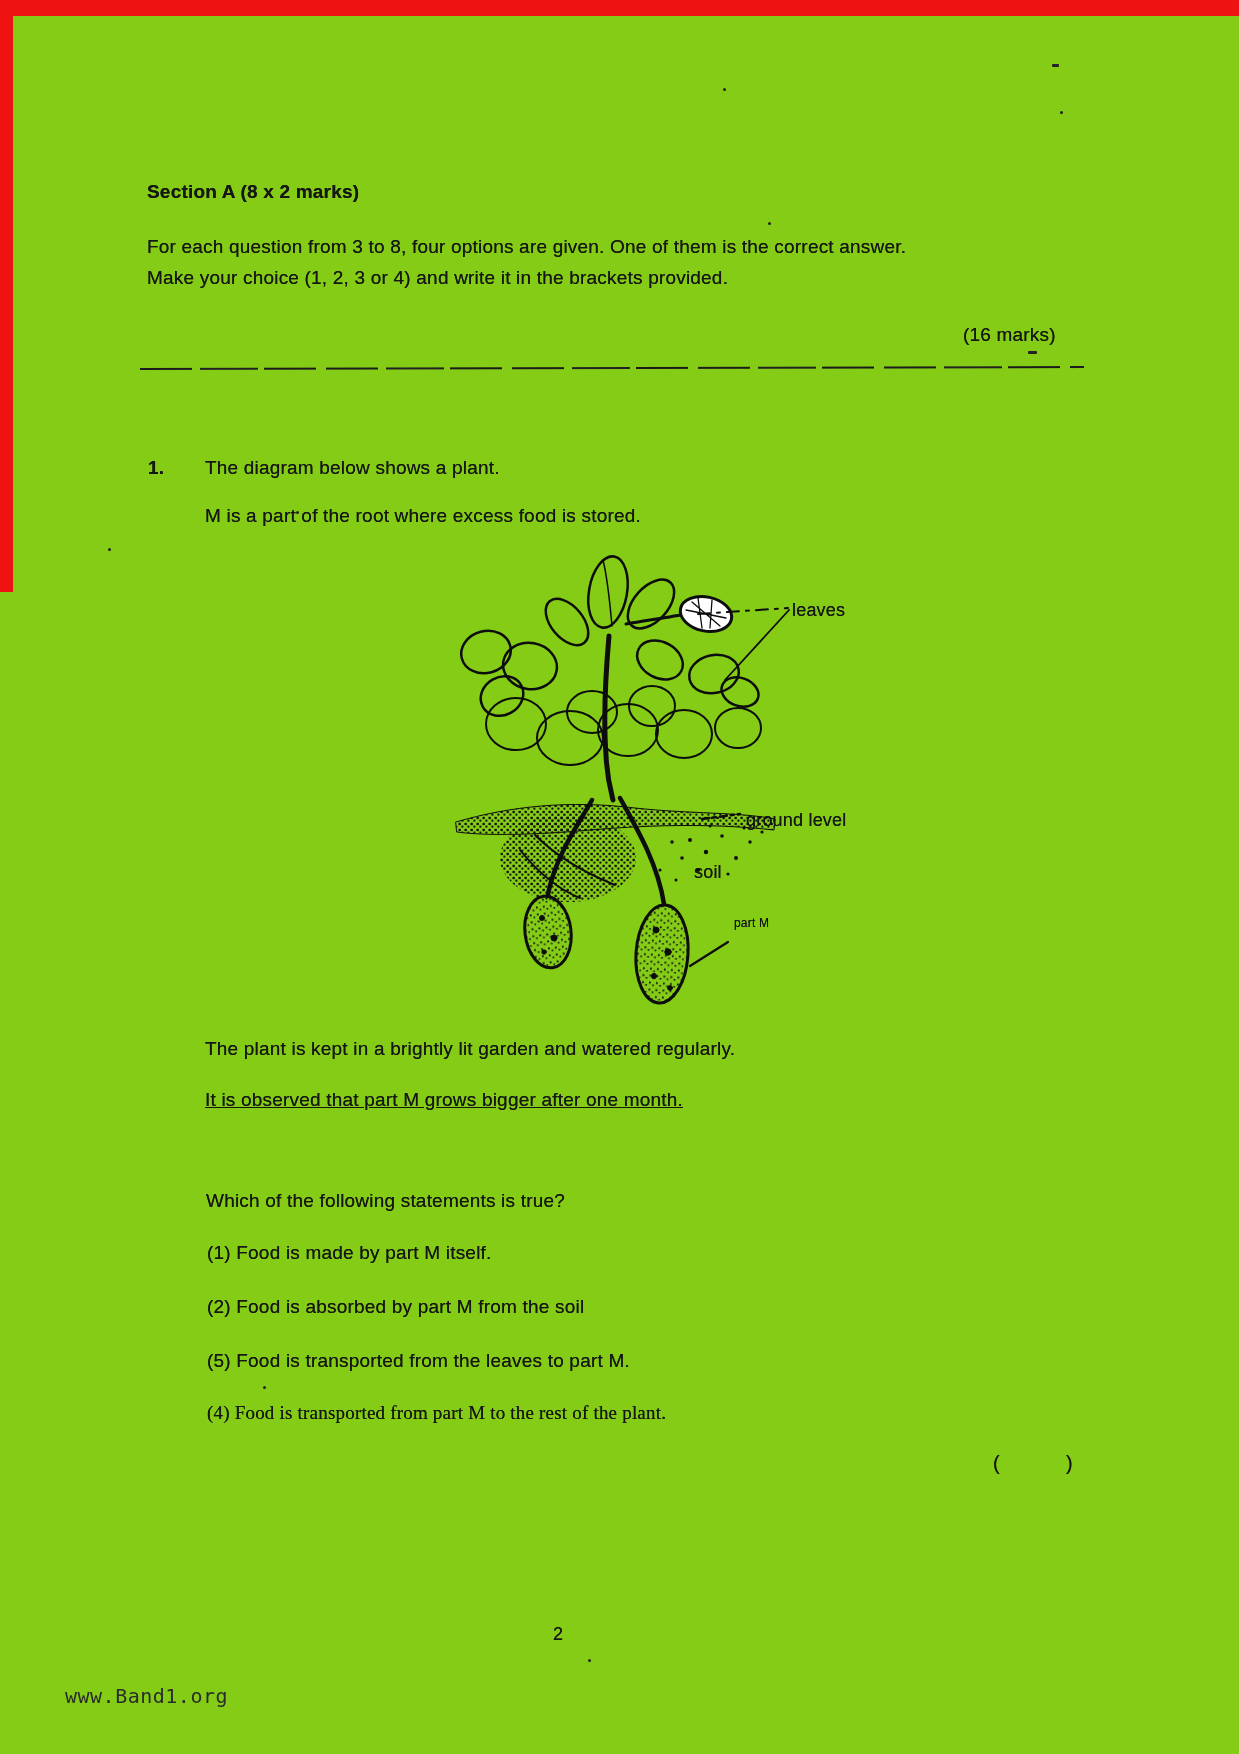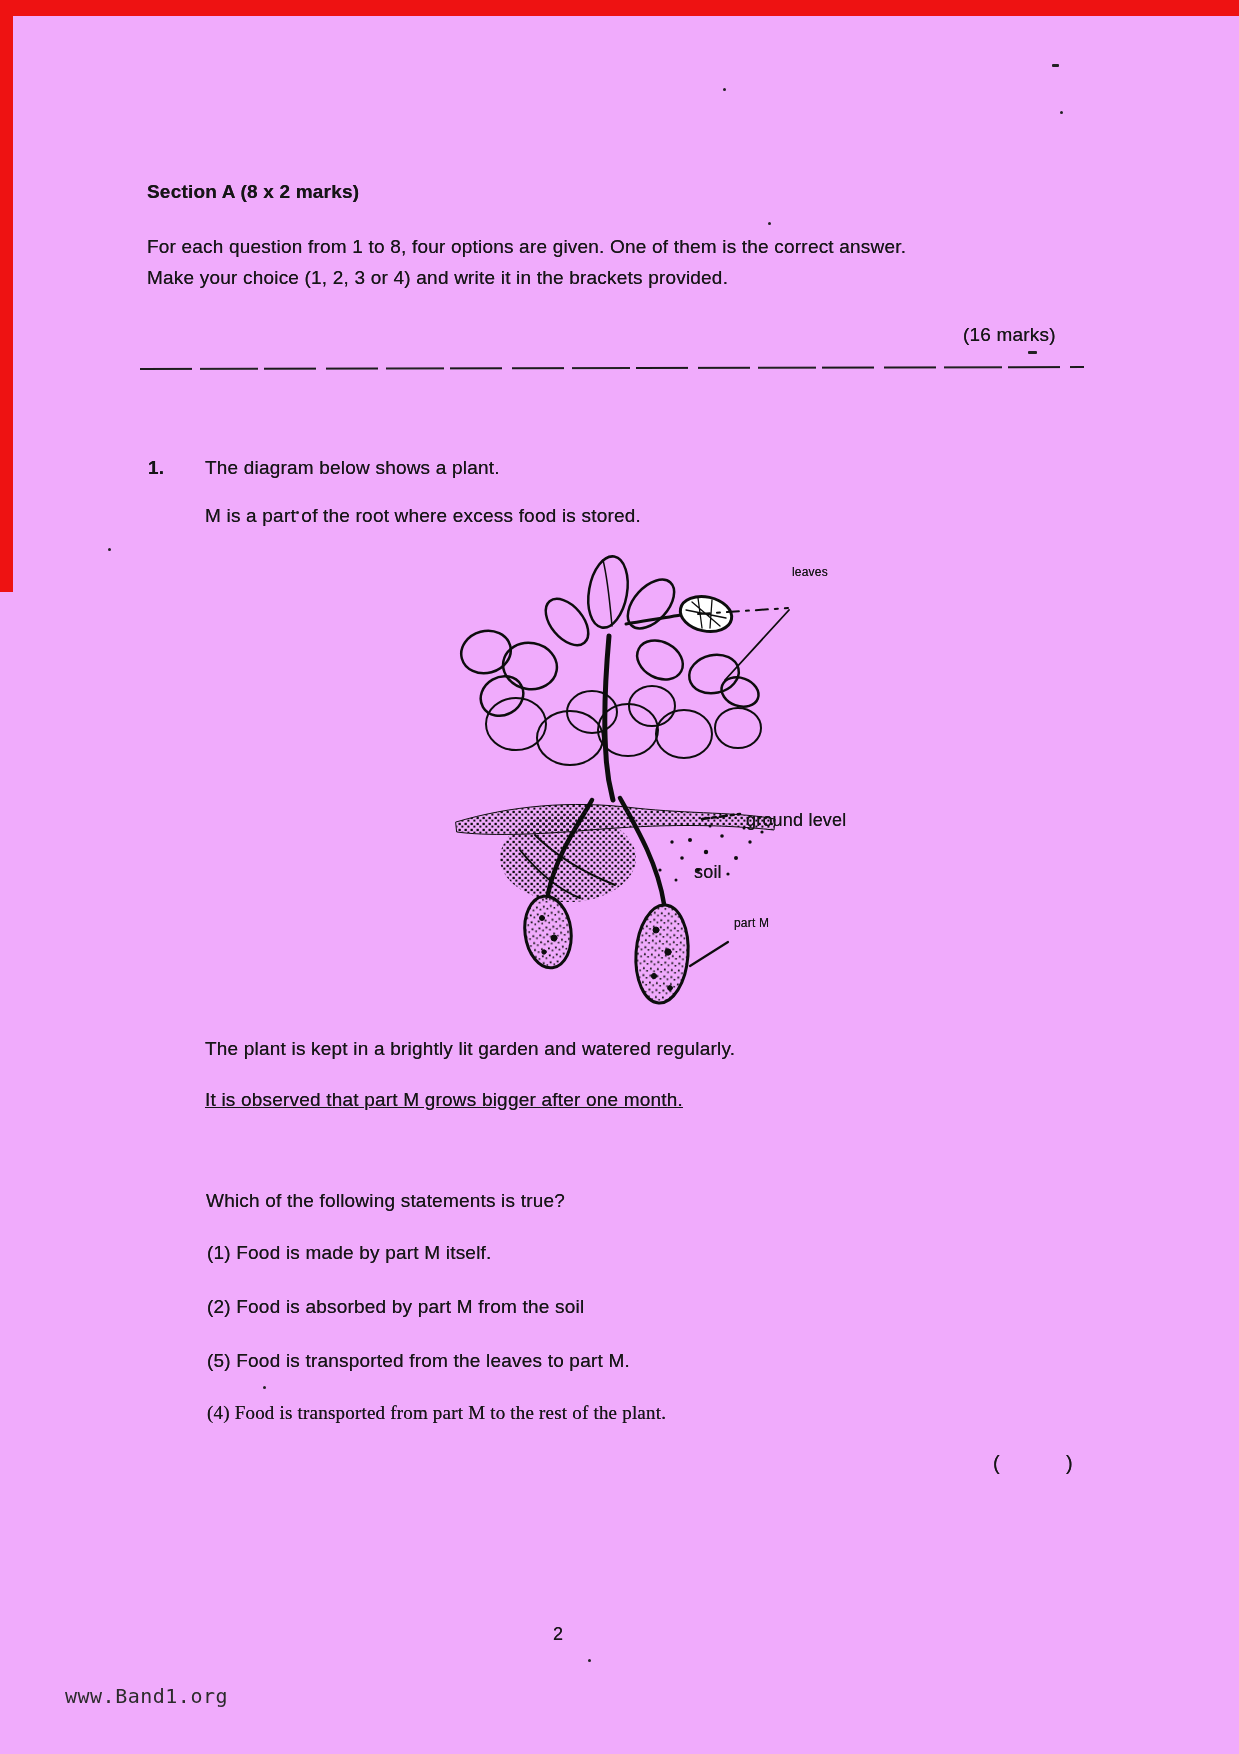--- a/index.html
+++ b/index.html
@@ -7,21 +7,21 @@
     --ink:#161616;
   }
   html,body{margin:0;padding:0;}
   body{
     width:1239px;height:1754px;
     background:#ffffff;
     font-family:"Liberation Sans", sans-serif;
     color:var(--ink);
     overflow:hidden;
   }
-  .page{position:relative;width:1239px;height:1754px;background:#f0abfc;}
+  .page{position:relative;width:1239px;height:1754px;background:#84cc16;}
   .t{
     position:absolute;
     white-space:nowrap;
     font-size:19px;
     color:var(--ink);
     text-shadow:0 0 0.6px rgba(0,0,0,0.75);
     letter-spacing:0.2px;
   }
   .bold{font-weight:bold;}
   .edge-top{position:absolute;left:0;top:0;width:1239px;height:16px;background:var(--edge-red);}
@@ -50,21 +50,21 @@
 </style>
 </head>
 <body>
 
 <div class="page">
 
   <div class="edge-top"></div>
   <div class="edge-left"></div>
 
   <span class="t bold" style="left:147px;top:181px;">Section A (8 x 2 marks)</span>
-  <span class="t" style="left:147px;top:236px;">For each question from 1 to 8, four options are given. One of them is the correct answer.</span>
+  <span class="t" style="left:147px;top:236px;">For each question from 3 to 8, four options are given. One of them is the correct answer.</span>
   <span class="t" style="left:147px;top:267px;">Make your choice (1, 2, 3 or 4) and write it in the brackets provided.</span>
   <span class="t" style="left:963px;top:324px;">(16 marks)</span>
 
   <div class="rule"></div>
 
   <span class="t bold" style="left:148px;top:457px;font-weight:600;">1.</span>
   <span class="t" style="left:205px;top:457px;">The diagram below shows a plant.</span>
   <span class="t" style="left:205px;top:505px;">M is a part of the root where excess food is stored.</span>
 
   <svg style="position:absolute;left:440px;top:540px;" width="560" height="470" viewBox="0 0 560 470">
@@ -156,21 +156,21 @@
     <g class="ln">
       <ellipse cx="222" cy="414" rx="26" ry="49" transform="rotate(4 222 414)" fill="url(#sp)" stroke-width="3"></ellipse>
       <circle cx="216" cy="390" r="3" fill="#0d0d0d"></circle>
       <circle cx="228" cy="412" r="3.2" fill="#0d0d0d"></circle>
       <circle cx="214" cy="436" r="2.6" fill="#0d0d0d"></circle>
       <circle cx="230" cy="448" r="2.4" fill="#0d0d0d"></circle>
     </g>
     <path class="ln" d="M288,402 L250,426" stroke-width="2.2"></path>
   </svg>
 
-  <span class="t" style="left:792px;top:565px;font-size:12px;">leaves</span>
+  <span class="t" style="left:792px;top:600px;font-size:18px;">leaves</span>
   <span class="t" style="left:746px;top:810px;font-size:18px;">ground level</span>
   <span class="t" style="left:694px;top:862px;font-size:18px;">soil</span>
   <span class="t" style="left:734px;top:916px;font-size:12px;">part M</span>
 
   <span class="t" style="left:205px;top:1038px;">The plant is kept in a brightly lit garden and watered regularly.</span>
   <span class="t" style="left:205px;top:1089px;text-decoration:underline;">It is observed that part M grows bigger after one month.</span>
 
   <span class="t" style="left:206px;top:1190px;">Which of the following statements is true?</span>
 
   <span class="t" style="left:207px;top:1242px;">(1) Food is made by part M itself.</span>

